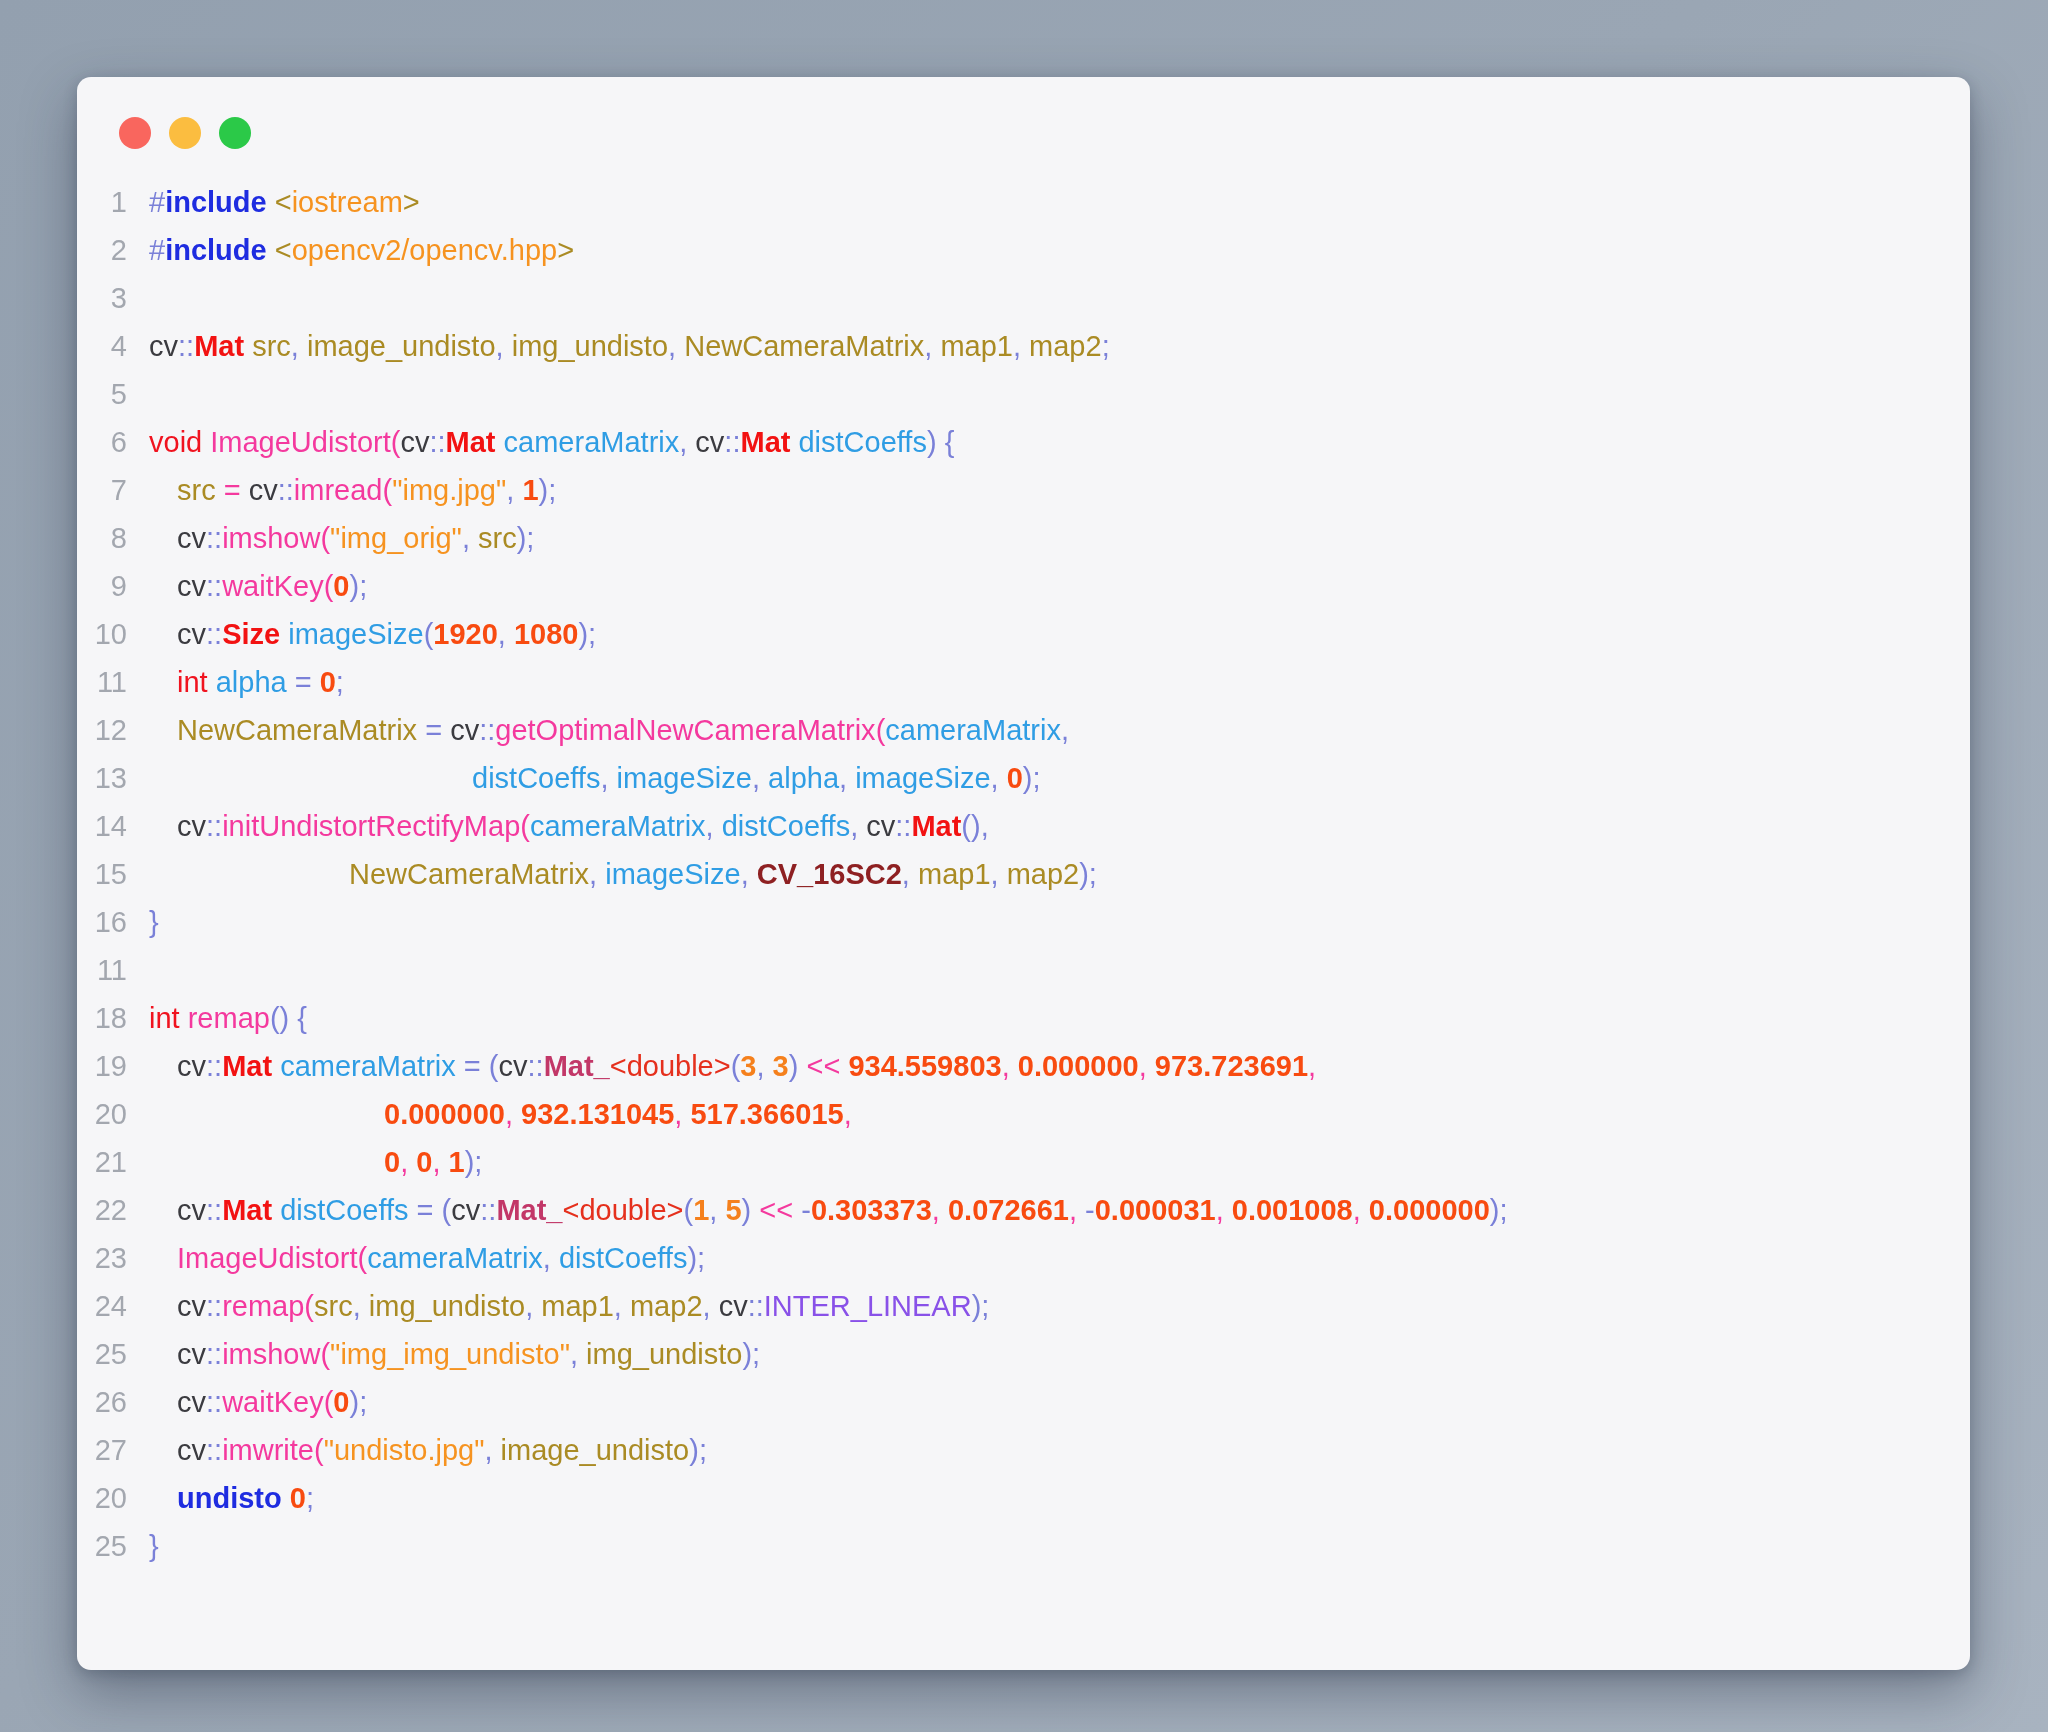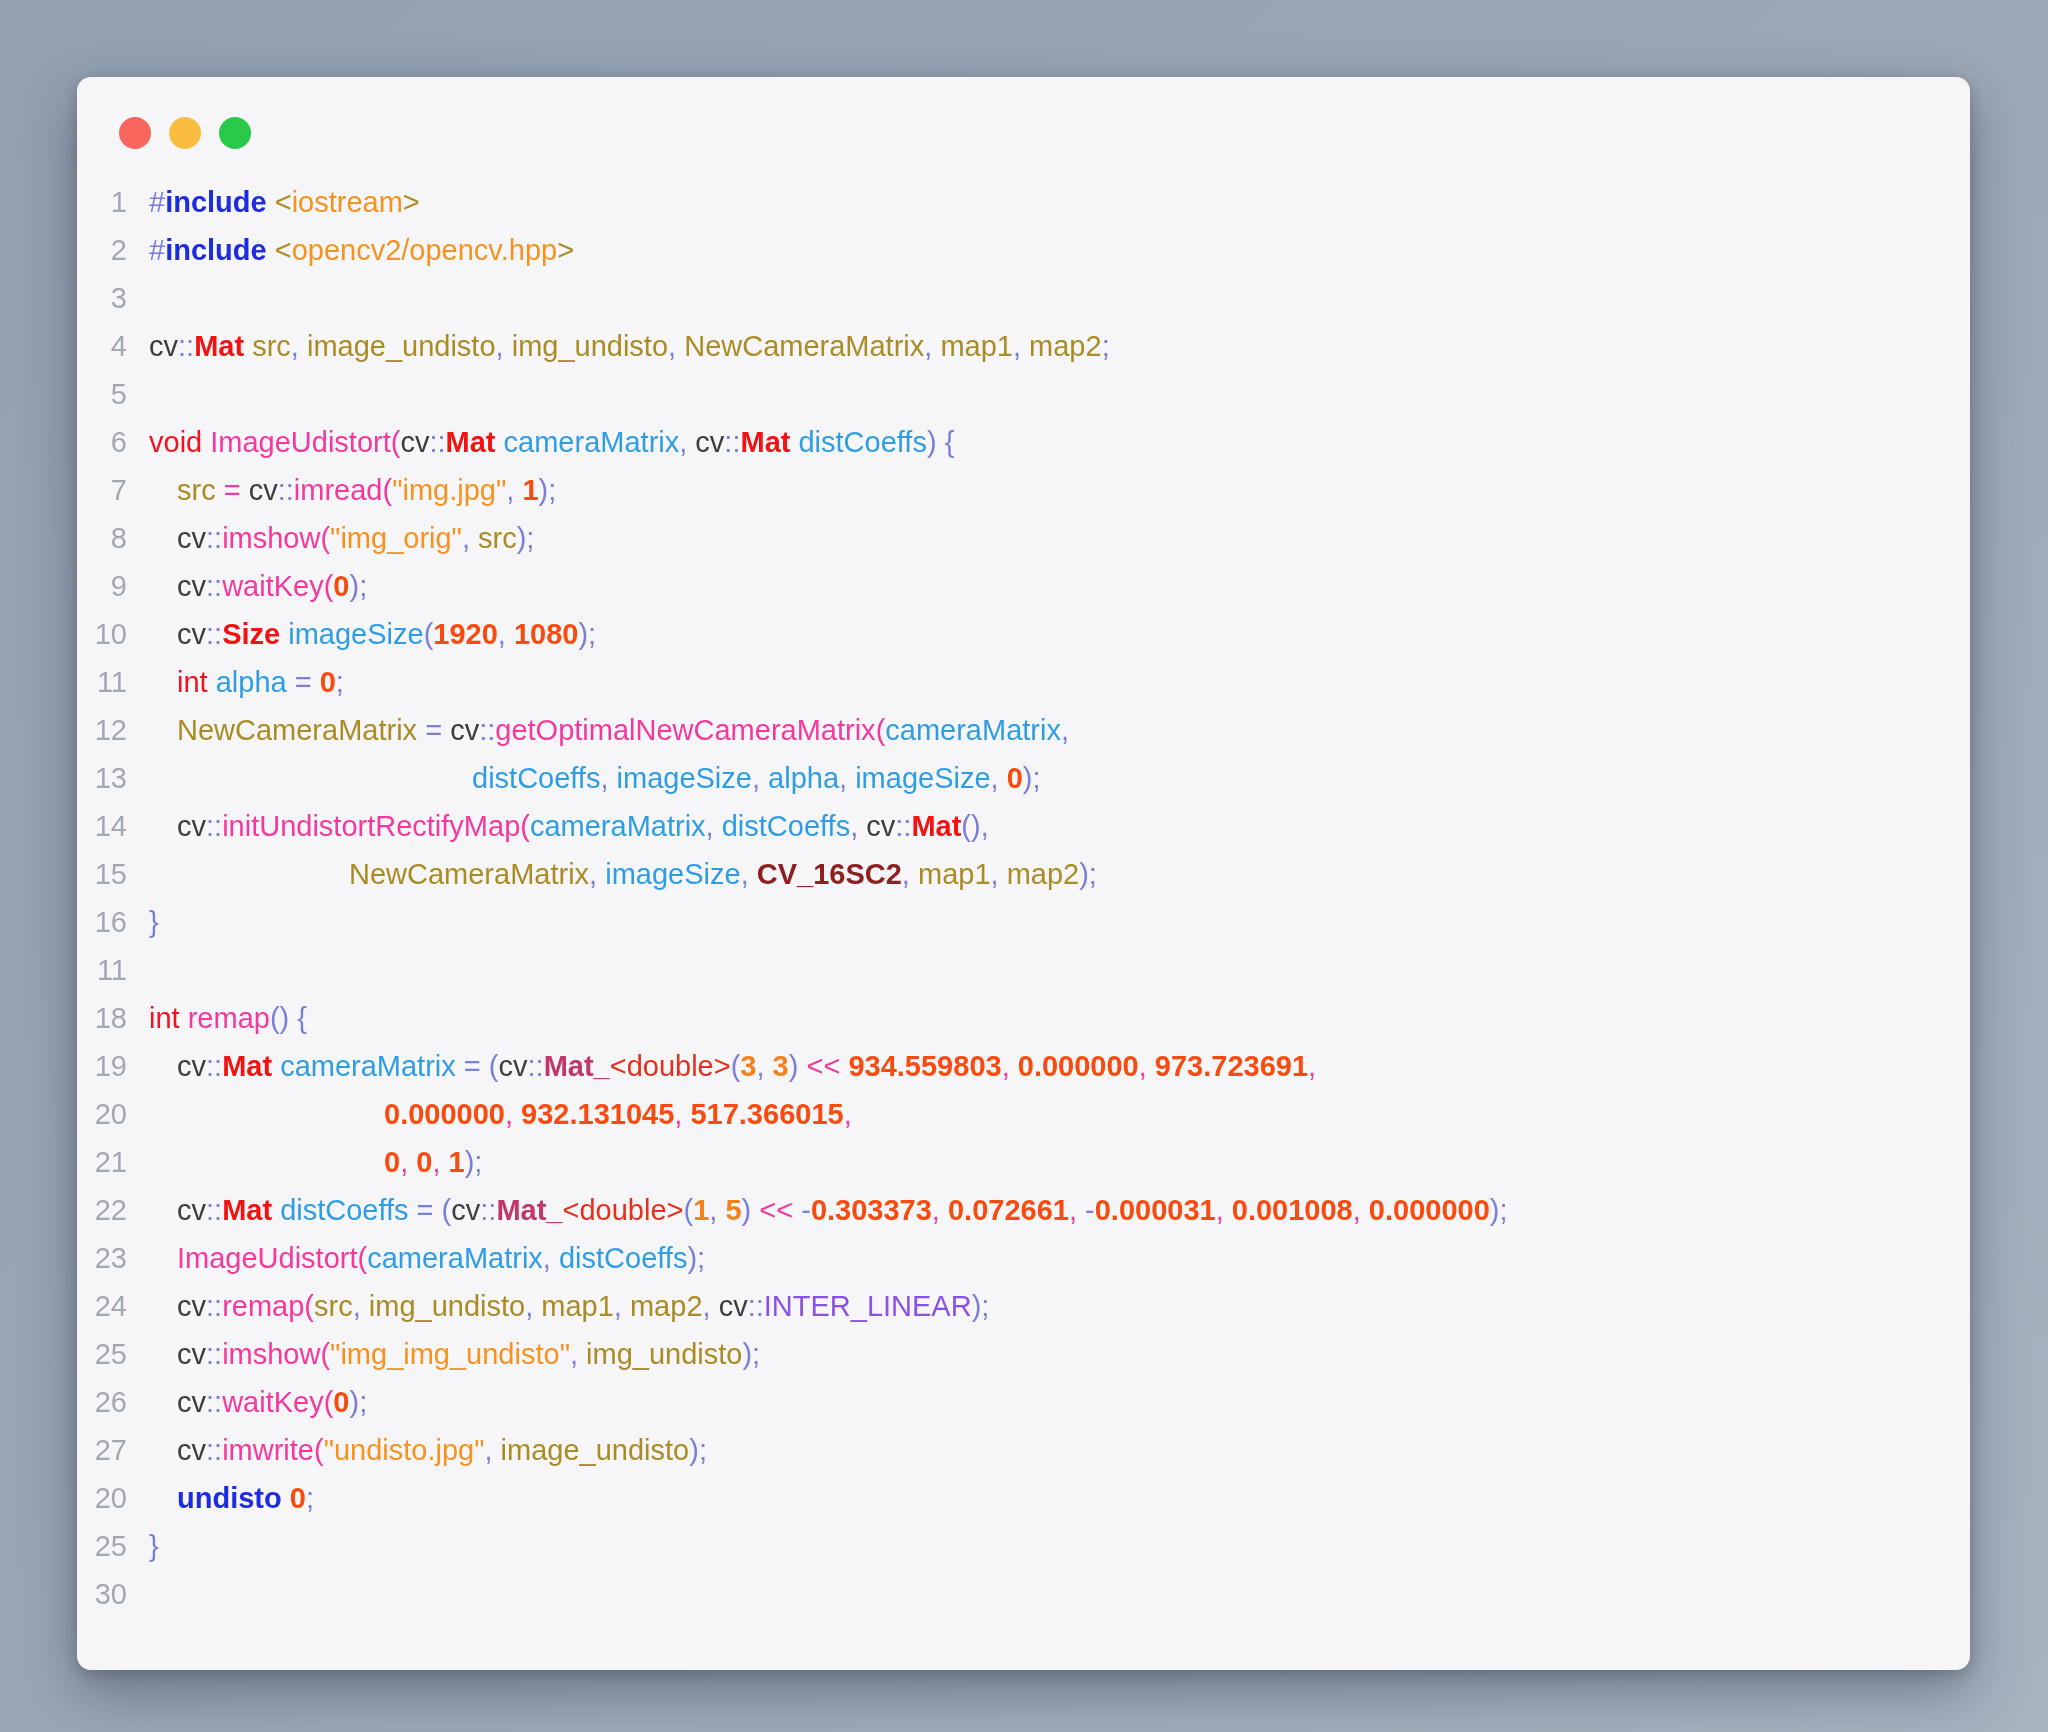--- a/index.html
+++ b/index.html
@@ -53,15 +53,14 @@
       <div class="line"><span class="ln" style="color: rgb(163, 167, 175);">20</span><span class="code" style="padding-left: 257px;"><span style="color: rgb(248, 75, 16); font-weight: bold;">0.000000</span><span style="color: rgb(244, 57, 158);">,</span><span style="color: rgb(248, 75, 16); font-weight: bold;"> 932.131045</span><span style="color: rgb(244, 57, 158);">,</span><span style="color: rgb(248, 75, 16); font-weight: bold;"> 517.366015</span><span style="color: rgb(244, 57, 158);">,</span></span></div>
       <div class="line"><span class="ln" style="color: rgb(163, 167, 175);">21</span><span class="code" style="padding-left: 257px;"><span style="color: rgb(248, 75, 16); font-weight: bold;">0</span><span style="color: rgb(244, 57, 158);">, </span><span style="color: rgb(248, 75, 16); font-weight: bold;">0</span><span style="color: rgb(244, 57, 158);">, </span><span style="color: rgb(248, 75, 16); font-weight: bold;">1</span><span style="color: rgb(122, 128, 216);">);</span></span></div>
       <div class="line"><span class="ln" style="color: rgb(163, 167, 175);">22</span><span class="code" style="padding-left: 50px;"><span style="color: rgb(59, 59, 64);">cv</span><span style="color: rgb(122, 128, 216);">::</span><span style="color: rgb(242, 18, 18); font-weight: bold;">Mat</span><span style="color: rgb(47, 157, 228);"> distCoeffs</span><span style="color: rgb(122, 128, 216);"> = (</span><span style="color: rgb(59, 59, 64);">cv</span><span style="color: rgb(122, 128, 216);">::</span><span style="color: rgb(194, 55, 104); font-weight: bold;">Mat_</span><span style="color: rgb(229, 48, 29);">&lt;double&gt;</span><span style="color: rgb(122, 128, 216);">(</span><span style="color: rgb(245, 128, 28); font-weight: bold;">1</span><span style="color: rgb(122, 128, 216);">, </span><span style="color: rgb(245, 128, 28); font-weight: bold;">5</span><span style="color: rgb(122, 128, 216);">)</span><span style="color: rgb(244, 57, 158);"> &lt;&lt; </span><span style="color: rgb(122, 128, 216);">-</span><span style="color: rgb(248, 75, 16); font-weight: bold;">0.303373</span><span style="color: rgb(244, 57, 158);">,</span><span style="color: rgb(248, 75, 16); font-weight: bold;"> 0.072661</span><span style="color: rgb(244, 57, 158);">,</span><span style="color: rgb(122, 128, 216);"> -</span><span style="color: rgb(248, 75, 16); font-weight: bold;">0.000031</span><span style="color: rgb(244, 57, 158);">,</span><span style="color: rgb(248, 75, 16); font-weight: bold;"> 0.001008</span><span style="color: rgb(244, 57, 158);">,</span><span style="color: rgb(248, 75, 16); font-weight: bold;"> 0.000000</span><span style="color: rgb(122, 128, 216);">);</span></span></div>
       <div class="line"><span class="ln" style="color: rgb(163, 167, 175);">23</span><span class="code" style="padding-left: 50px;"><span style="color: rgb(244, 57, 158);">ImageUdistort</span><span style="color: rgb(244, 57, 158);">(</span><span style="color: rgb(47, 157, 228);">cameraMatrix</span><span style="color: rgb(122, 128, 216);">,</span><span style="color: rgb(47, 157, 228);"> distCoeffs</span><span style="color: rgb(122, 128, 216);">);</span></span></div>
       <div class="line"><span class="ln" style="color: rgb(163, 167, 175);">24</span><span class="code" style="padding-left: 50px;"><span style="color: rgb(59, 59, 64);">cv</span><span style="color: rgb(122, 128, 216);">::</span><span style="color: rgb(244, 57, 158);">remap</span><span style="color: rgb(244, 57, 158);">(</span><span style="color: rgb(170, 139, 36);">src</span><span style="color: rgb(122, 128, 216);">,</span><span style="color: rgb(170, 139, 36);"> img_undisto</span><span style="color: rgb(122, 128, 216);">,</span><span style="color: rgb(170, 139, 36);"> map1</span><span style="color: rgb(122, 128, 216);">,</span><span style="color: rgb(170, 139, 36);"> map2</span><span style="color: rgb(122, 128, 216);">,</span><span style="color: rgb(59, 59, 64);"> cv</span><span style="color: rgb(122, 128, 216);">::</span><span style="color: rgb(137, 81, 232);">INTER_LINEAR</span><span style="color: rgb(122, 128, 216);">);</span></span></div>
       <div class="line"><span class="ln" style="color: rgb(163, 167, 175);">25</span><span class="code" style="padding-left: 50px;"><span style="color: rgb(59, 59, 64);">cv</span><span style="color: rgb(122, 128, 216);">::</span><span style="color: rgb(244, 57, 158);">imshow</span><span style="color: rgb(244, 57, 158);">(</span><span style="color: rgb(246, 147, 32);">"img_img_undisto"</span><span style="color: rgb(122, 128, 216);">,</span><span style="color: rgb(170, 139, 36);"> img_undisto</span><span style="color: rgb(122, 128, 216);">);</span></span></div>
       <div class="line"><span class="ln" style="color: rgb(163, 167, 175);">26</span><span class="code" style="padding-left: 50px;"><span style="color: rgb(59, 59, 64);">cv</span><span style="color: rgb(122, 128, 216);">::</span><span style="color: rgb(244, 57, 158);">waitKey</span><span style="color: rgb(244, 57, 158);">(</span><span style="color: rgb(248, 75, 16); font-weight: bold;">0</span><span style="color: rgb(122, 128, 216);">);</span></span></div>
       <div class="line"><span class="ln" style="color: rgb(163, 167, 175);">27</span><span class="code" style="padding-left: 50px;"><span style="color: rgb(59, 59, 64);">cv</span><span style="color: rgb(122, 128, 216);">::</span><span style="color: rgb(244, 57, 158);">imwrite</span><span style="color: rgb(244, 57, 158);">(</span><span style="color: rgb(246, 147, 32);">"undisto.jpg"</span><span style="color: rgb(122, 128, 216);">,</span><span style="color: rgb(170, 139, 36);"> image_undisto</span><span style="color: rgb(122, 128, 216);">);</span></span></div>
       <div class="line"><span class="ln" style="color: rgb(163, 167, 175);">20</span><span class="code" style="padding-left: 50px;"><span style="color: rgb(30, 44, 224); font-weight: bold;">undisto</span><span style="color: rgb(248, 75, 16); font-weight: bold;"> 0</span><span style="color: rgb(122, 128, 216);">;</span></span></div>
       <div class="line"><span class="ln" style="color: rgb(163, 167, 175);">25</span><span class="code" style="padding-left: 22px;"><span style="color: rgb(122, 128, 216);">}</span></span></div>
-      <div class="line"><span class="ln" style="color: rgb(163, 167, 175);">30</span><span class="code" style="padding-left: 22px;"></span></div>
     </div>
 </div>
 
 </body></html>

